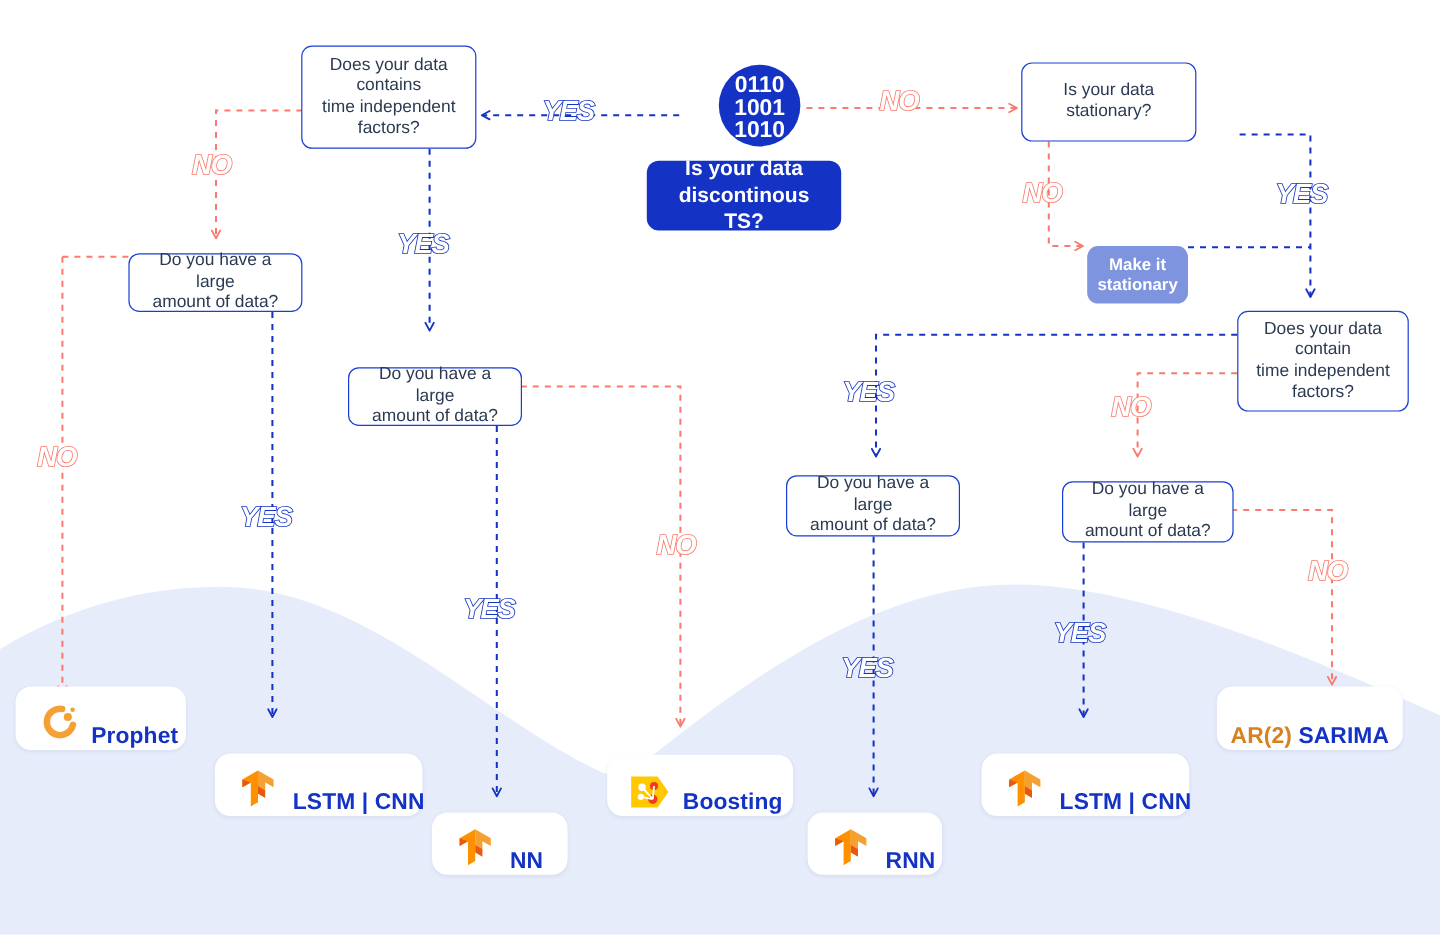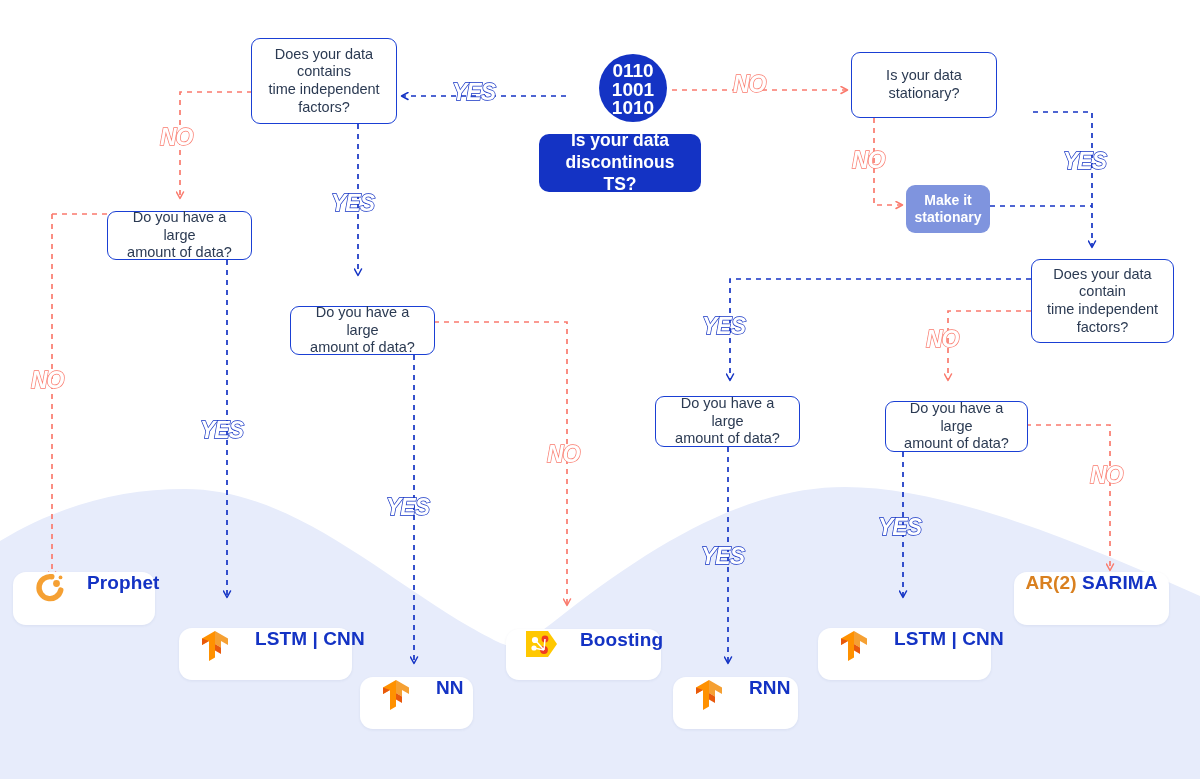--- a/index.html
+++ b/index.html
@@ -51,28 +51,29 @@
   .action{
     background:#7f94de;
     border-radius:9px;
     color:#ffffff;
     font-size:14px;
     font-weight:bold;
     line-height:1.22;
     text-align:center;
     display:flex;align-items:center;justify-content:center;
     padding:24px 10px;
+    margin-top:20px;
   }
 
   
   .result{
     background:#ffffff;
     border-radius:13px;
-    display:flex;align-items:flex-start;
-    gap:22px;
+    display:flex;align-items:flex-end;
+    gap:11px;
     padding:0 18px;
     box-shadow:0 1px 3px rgba(30,50,120,.07);
   }
   .result .label{
     font-size:19px;font-weight:bold;color:#1433c4;white-space:nowrap;letter-spacing:.1px;
   }
   .result .label .ar1{color:#d98020;}
   .result .ico{flex:0 0 auto;display:block;}
 
   
@@ -259,21 +260,21 @@
       <svg width="36" height="36" viewBox="0 0 36 36">
         <path d="M18,3 L31,10.5 L31,17 L24,13 L24,19.5 L18,16 Z" fill="#f5a033"></path>
         <path d="M18,3 L5,10.5 L5,17 L12,13 L12,33 L18,29.5 Z" fill="#ff9100"></path>
         <path d="M18,16 L24,19.5 L24,26 L18,22.5 Z" fill="#e8590c"></path>
         <path d="M5,10.5 L5,17 L12,13 Z" fill="#e8590c"></path>
       </svg>
     </span>
     <span class="label">NN</span>
   </div>
 
-  <div class="node result" style="left:673px;top:677px;width:125px;height:52px;">
+  <div class="node result" style="left:673px;top:677px;width:112px;height:52px;">
     <span class="ico">
       <svg width="36" height="36" viewBox="0 0 36 36">
         <path d="M18,3 L31,10.5 L31,17 L24,13 L24,19.5 L18,16 Z" fill="#f5a033"></path>
         <path d="M18,3 L5,10.5 L5,17 L12,13 L12,33 L18,29.5 Z" fill="#ff9100"></path>
         <path d="M18,16 L24,19.5 L24,26 L18,22.5 Z" fill="#e8590c"></path>
         <path d="M5,10.5 L5,17 L12,13 Z" fill="#e8590c"></path>
       </svg>
     </span>
     <span class="label">RNN</span>
   </div>

